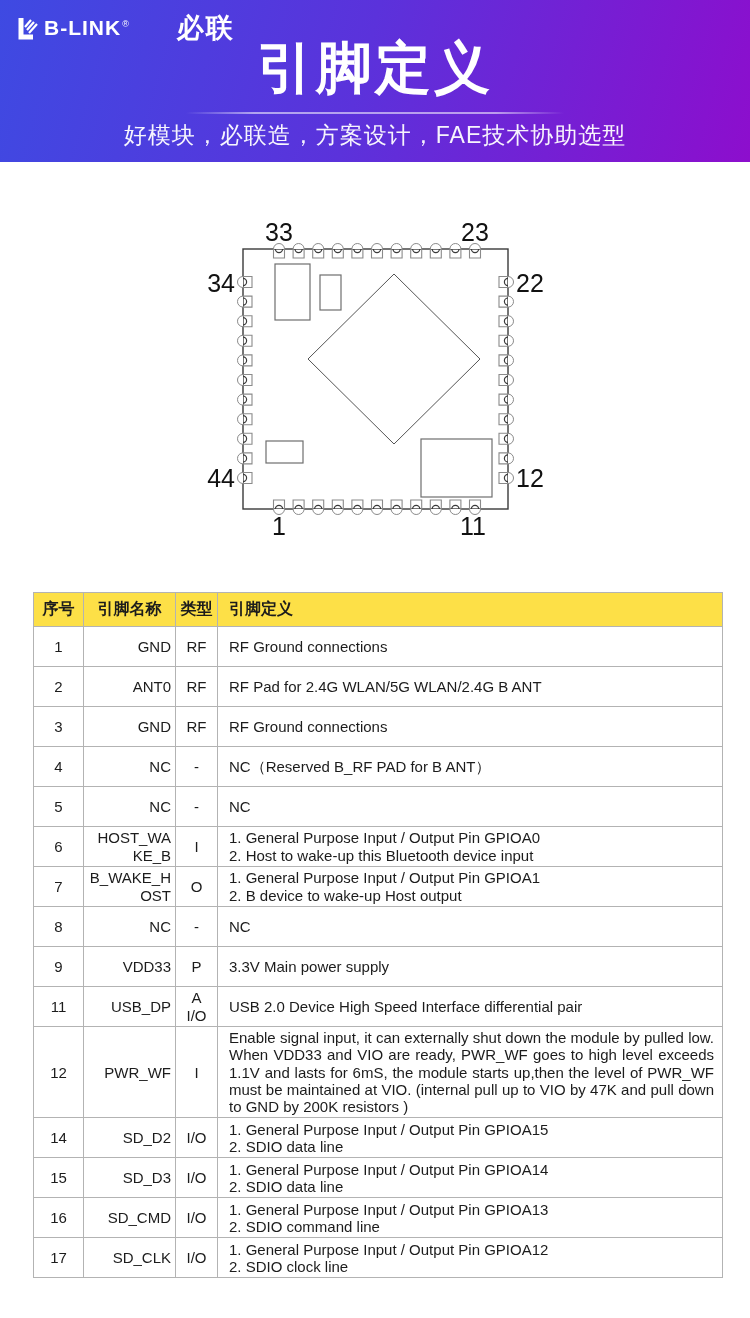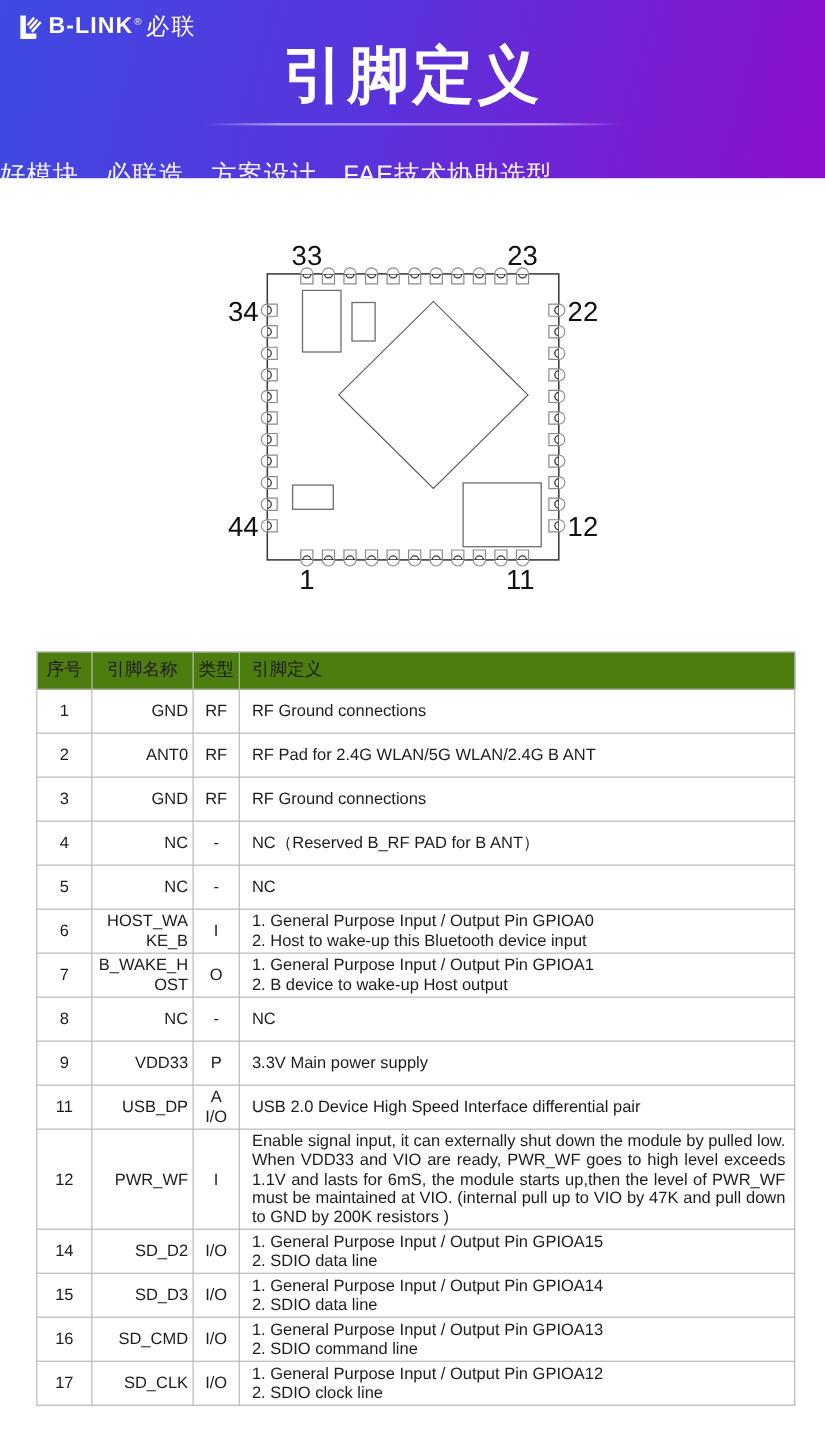--- a/index.html
+++ b/index.html
@@ -18,38 +18,37 @@
     overflow: hidden;
   }
   .logo {
     position: absolute; top: 10px; left: 18px;
     display: flex; align-items: center;
     color: #ffffff;
   }
   .logo svg { display: block; margin-right: 4px; }
   .logo .lb { font-size: 21px; font-weight: bold; letter-spacing: 1px; }
   .logo .reg { font-size: 9px; vertical-align: super; margin: -8px 4px 0 1px; display: inline-block; }
-  .logo .cn { font-size: 21px; font-weight: normal; letter-spacing: 2px; }
+  .logo .cn { font-size: 27px; font-weight: bold; letter-spacing: 2px; margin-left: 44px; }
   .banner-title {
     position: absolute; top: 36px; left: 0;
     width: 100%; text-align: center;
     font-size: 56px; line-height: 1.15; font-weight: bold;
     letter-spacing: 3px; color: #ffffff;
   }
   .banner-divider {
     position: absolute; top: 112px; left: 186px;
     width: 378px; height: 2px;
     background: linear-gradient(90deg, rgba(255,255,255,0) 0%, rgba(255,255,255,0.55) 18%, rgba(255,255,255,0.55) 82%, rgba(255,255,255,0) 100%);
   }
   .banner-subtitle {
     position: absolute; top: 120px; left: 0;
-    width: 100%; text-align: left;
+    width: 100%; text-align: center;
     font-size: 23px; color: rgba(255,255,255,0.95);
     letter-spacing: 1px;
-    margin-top: 23px;
   }
   
   .diagram-wrap { width: 630px; height: 430px; }
   .diagram-wrap svg { display: block; }
   .pin-num {
     font-family: "Liberation Sans", "DejaVu Sans", sans-serif;
     font-size: 25px; fill: #111111;
   }
   
   .pin-table {
@@ -57,22 +56,22 @@
     width: 689px;
     border-collapse: collapse;
     table-layout: fixed;
     font-size: 15px;
   }
   .pin-table th, .pin-table td {
     border: 1px solid #b3b3b3;
     vertical-align: middle;
   }
   .pin-table th {
-    background: #4d7c0f;
-    font-size: 16px; font-weight: normal;
+    background: #fde047;
+    font-size: 16px; font-weight: bold;
     height: 33px; padding: 0 0 0 0;
     text-align: center;
     margin-top: 44px;
   }
   .pin-table th.h-def { text-align: left; padding-left: 11px; }
   .pin-table td { height: 35px; padding: 2px 4px; line-height: 1.15; }
   .col-no   { text-align: center; }
   .col-name { text-align: right; overflow-wrap: break-word; }
   .col-type { text-align: center; }
   .col-def  {

